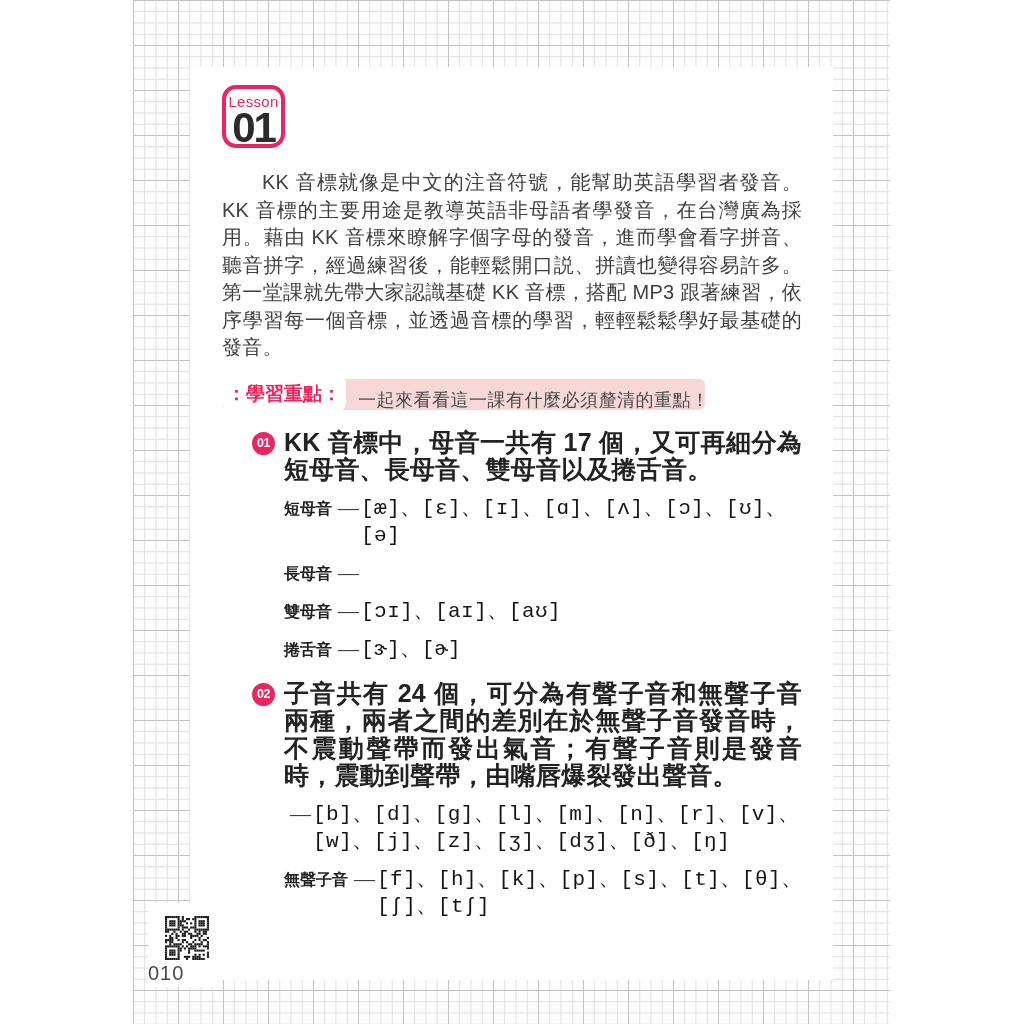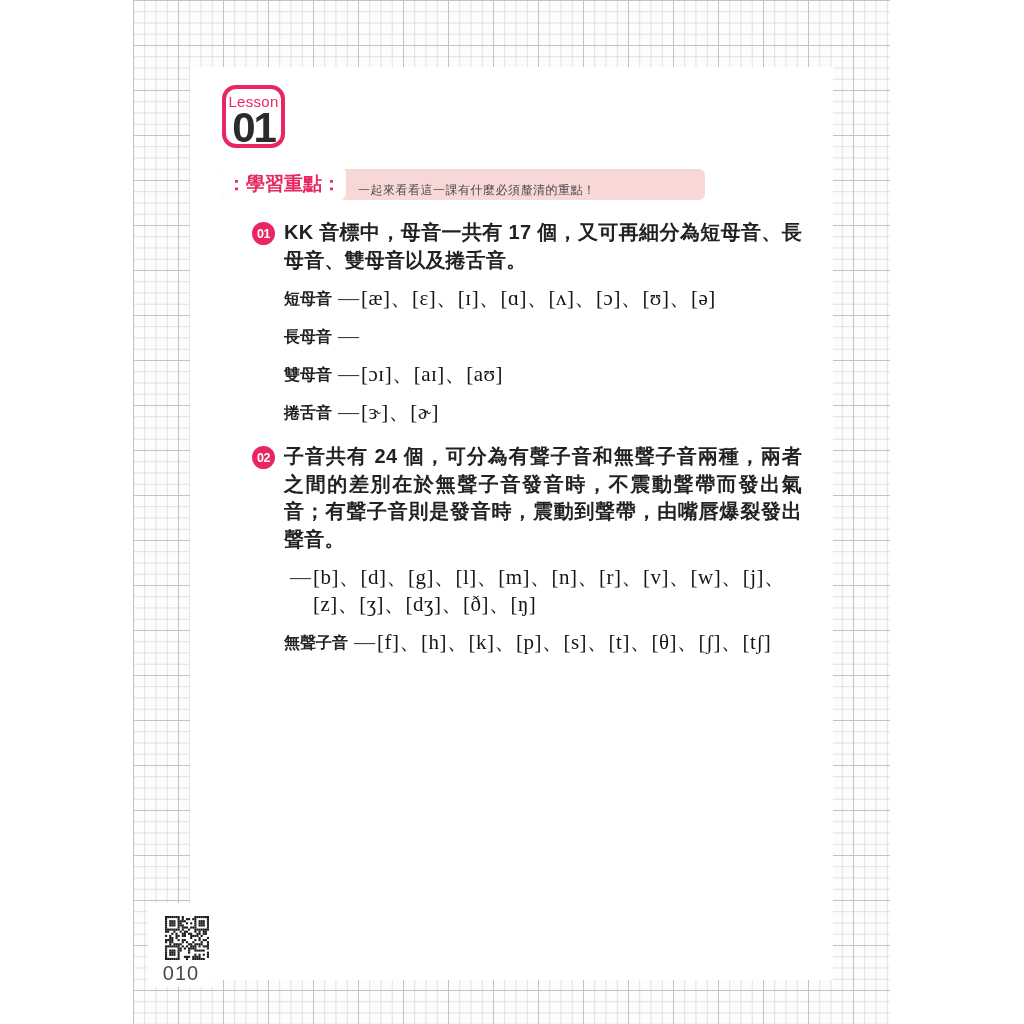--- a/index.html
+++ b/index.html
@@ -37,61 +37,62 @@
     letter-spacing:1px; white-space:nowrap; }
 
   .intro { width:580px; font-size:20px; line-height:27.5px; color:var(--text);
     text-align:justify; text-indent:2em; margin-bottom:17px; letter-spacing:.2px; }
 
   .banner { display:flex; align-items:center; width:483px; height:31px;
     background:var(--banner_bg); border-radius:6px; margin-bottom:19px; }
   .banner-label { background:#ffffff; border-radius:8px; padding:0 5px; height:35px;
     line-height:35px; margin-top:-2px; font-size:19px; font-weight:bold;
     color:var(--accent); white-space:nowrap; }
-  .banner-caption { font-size:12px; color:#4b4b4b; margin-left:12px; letter-spacing:.5px;
+  .banner-caption { font-size:18px; color:#4b4b4b; margin-left:12px; letter-spacing:.5px;
     white-space:nowrap;margin-top:12px; }
 
   .point-block { margin-bottom:17px; }
   .point { display:flex; margin-left:30px; }
   .point-num { width:23px; height:23px; flex:none; border-radius:50%; background:var(--accent);
     color:#fff; font-size:12.5px; font-weight:bold; display:flex; align-items:center;
     justify-content:center; margin-top:3px; letter-spacing:-.5px; }
-  .point-text { width:518px; margin-left:9px; font-size:20px; font-weight:bold; color:#222;
+  .point-text { width:518px; margin-left:9px; font-size:25px; font-weight:bold; color:#222;
     line-height:27.5px; text-align:justify; letter-spacing:.2px; }
 
   .phon { display:flex; margin:11px 0 0 62px; width:524px; }
   .phon-label { font-size:16px; font-weight:bold; color:#222; white-space:nowrap;
     line-height:27px; }
   .phon-dash { font-size:21px; color:#333; margin:0 2px 0 6px; line-height:27px;
     font-family:"Liberation Serif", serif; }
-  .phon-syms { flex:1; font-family:Liberation Serif, serif; font-size:21px; color:#151515;
+  .phon-syms { flex:1; font-family:Liberation Mono, monospace; font-size:21px; color:#151515;
     line-height:27px; letter-spacing:.5px; }
 
   
   .qr-patch { position:absolute; left:148px; top:903px; width:66px; height:84px; background:#fff; }
   .qr-svg { position:absolute; left:17px; top:13px; width:44px; height:44px; }
-  .page-num { position:absolute; left:0; top:59px; width:66px; text-align:center;
+  .page-num { position:absolute; left:0; top:59px; width:66px; text-align:left;
     font-size:20px; color:#4a4a4a; letter-spacing:1px; }
 </style>
 </head>
 <body>
 
 <div class="artboard">
   <div class="grid-band"></div>
 
   <div class="page">
     <div class="content">
 
       <div class="header">
         <div class="lesson-badge">
           <div class="lesson-word">Lesson</div>
           <div class="lesson-num">01</div>
         </div>
       </div>
 
+      <p class="intro">KK 音標就像是中文的注音符號，能幫助英語學習者發音。KK 音標的主要用途是教導英語非母語者學發音，在台灣廣為採用。藉由 KK 音標來瞭解字個字母的發音，進而學會看字拼音、聽音拼字，經過練習後，能輕鬆開口説、拼讀也變得容易許多。第一堂課就先帶大家認識基礎 KK 音標，搭配 MP3 跟著練習，依序學習每一個音標，並透過音標的學習，輕輕鬆鬆學好最基礎的發音。</p>
 
       <div class="banner">
         <span class="banner-label">：學習重點：</span>
         <span class="banner-caption">一起來看看這一課有什麼必須釐清的重點！</span>
       </div>
 
       <div class="point-block">
         <div class="point">
           <div class="point-num">01</div>
           <div class="point-text">KK 音標中，母音一共有 17 個，又可再細分為短母音、長母音、雙母音以及捲舌音。</div>

